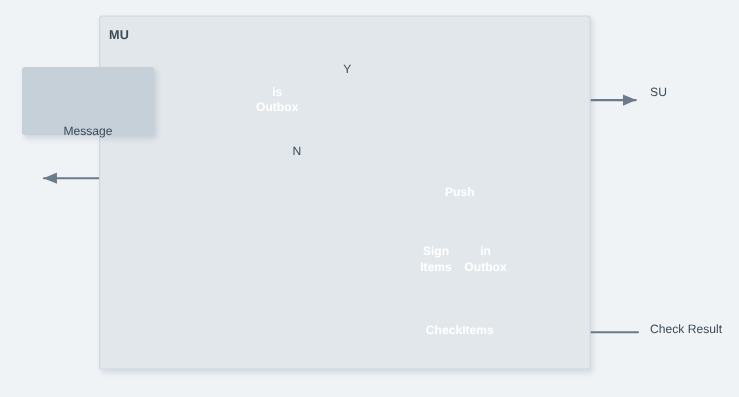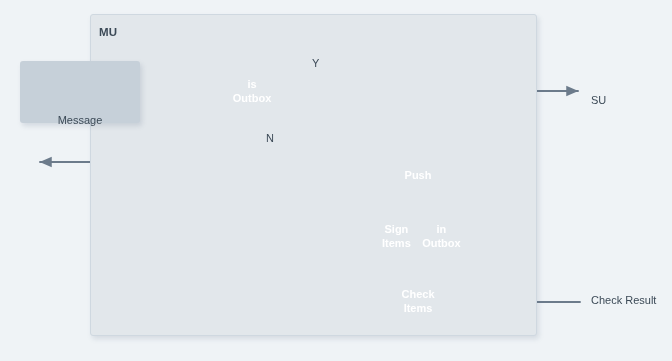--- a/index.html
+++ b/index.html
@@ -86,32 +86,32 @@
   
   .sign-text {
     left: 373px; top: 215px; width: 90px; height: 44px;
     font-size: 11px; color: #fff; font-weight: 600;
     flex-direction: row;
   }
   
   .check-text {
     left: 370px; top: 279px; width: 96px; height: 46px;
     font-size: 11px; color: #fff; font-weight: 600;
-    flex-direction: column;
+    flex-direction: row;
   }
   
   .edge-label {
     position: absolute;
     font-size: 11px;
     color: #3c4a57;
     white-space: nowrap;
   }
   .lbl-y { left: 312px; top: 57px; }
   .lbl-n { left: 266px; top: 132px; }
-  .lbl-su { left: 591px; top: 78px; margin-top: 16px; }
+  .lbl-su { left: 591px; top: 78px; }
   .lbl-cr { left: 591px; top: 294px; }
 </style>
 </head>
 <body>
 
 <svg id="canvas" viewBox="0 0 672 361" xmlns="http://www.w3.org/2000/svg">
   <defs>
     <marker id="arrow" markerWidth="7" markerHeight="7" refX="6.2" refY="3" orient="auto" markerUnits="strokeWidth">
       <path d="M0,0.3 L6.4,3 L0,5.7 z" fill="#6c7b8b"></path>
     </marker>

